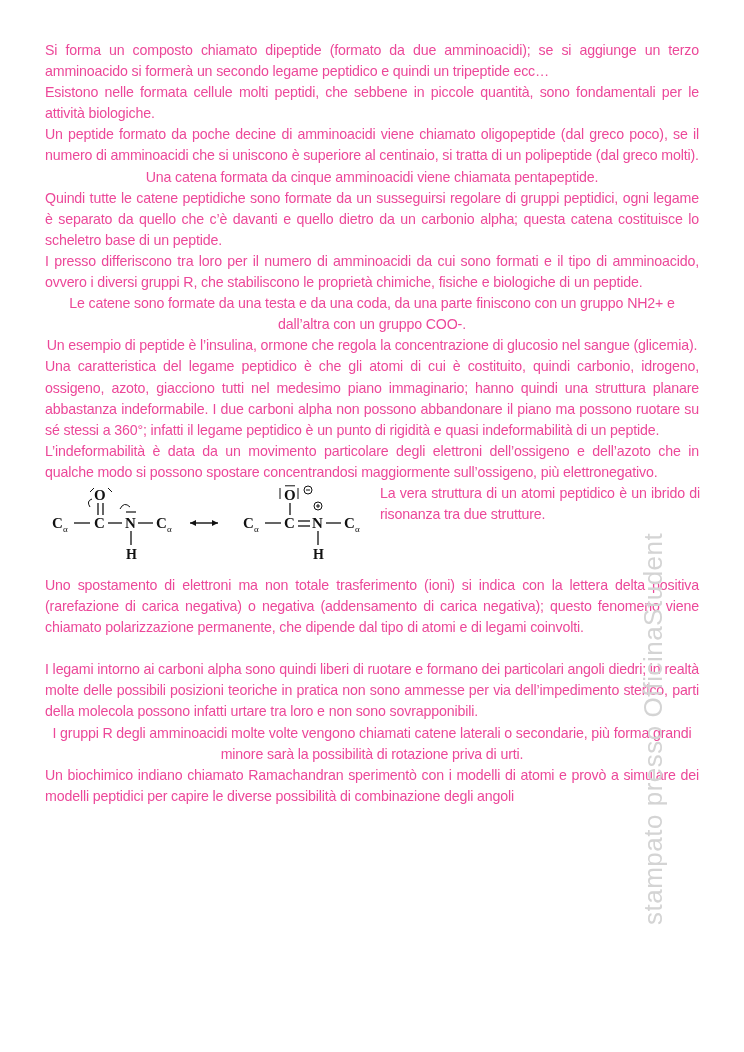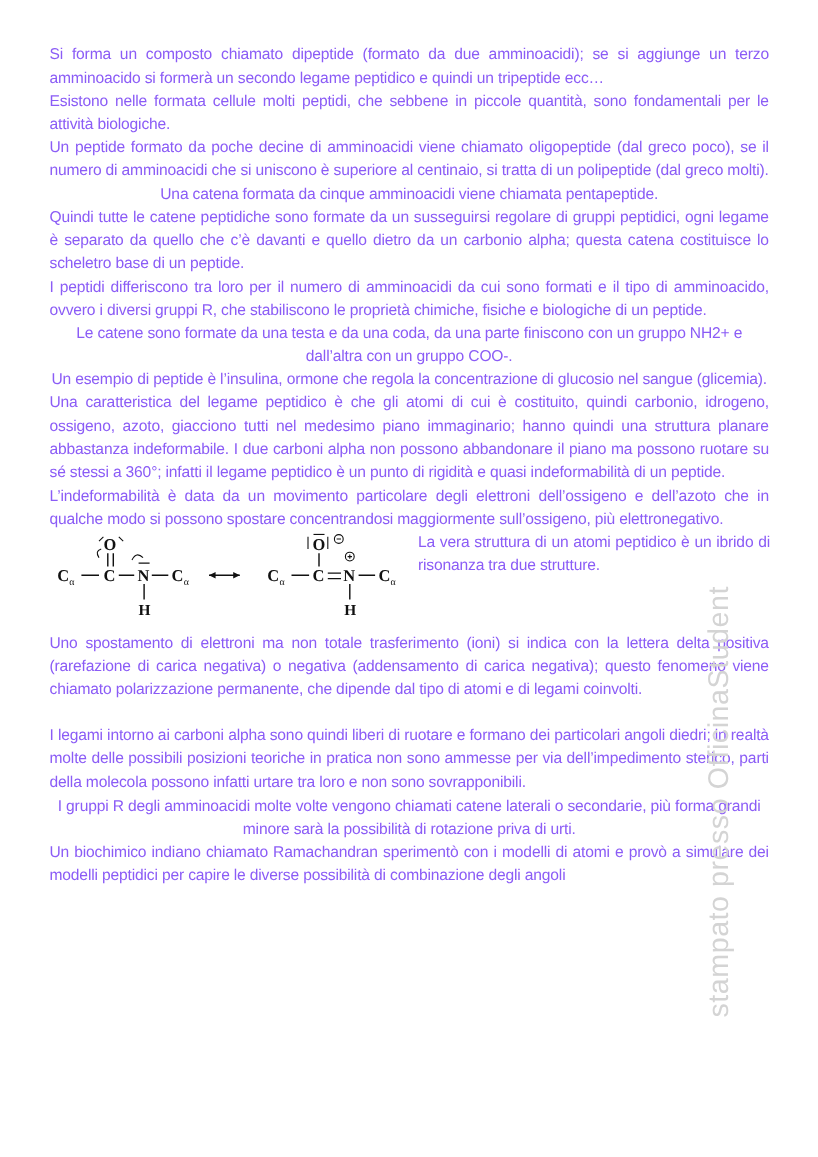--- a/index.html
+++ b/index.html
@@ -1,20 +1,20 @@
 <!DOCTYPE html>
 <html><head>
 <meta charset="utf-8">
 <style>
   html, body { margin: 0; padding: 0; background: #ffffff; }
   body { width: 744px; height: 1052px; position: relative; overflow: hidden; }
   .page {
     position: absolute; left: 45px; top: 40px; width: 654px;
     font-family: "Liberation Sans", sans-serif;
-    font-size: 14.2px; line-height: 21.1px; color: #8b5cf6;
+    font-size: 14.2px; line-height: 21.1px; color: #ec4899;
     letter-spacing: -0.15px;
   }
   .p { margin: 0; text-align: justify; }
   .p.left { text-align: center; }
   .gap { height: 21px; }
   .bold { font-weight: normal; }
   .figure-row { position: relative; height: 92px; }
   .figure { position: absolute; left: -5px; top: 2px; width: 330px; height: 86px; }
   .figure svg { width: 330px; height: 86px; }
   .caption { position: absolute; left: 335px; top: 0; width: 320px; text-align: justify; }
@@ -27,21 +27,21 @@
 </style>
 </head>
 <body>
 
 <div class="page">
   <p class="p">Si forma un composto chiamato dipeptide (formato da due amminoacidi); se si aggiunge un terzo amminoacido si formerà un secondo legame peptidico e quindi un tripeptide ecc…</p>
   <p class="p">Esistono nelle formata cellule molti peptidi, che sebbene in piccole quantità, sono fondamentali per le attività biologiche.</p>
   <p class="p">Un peptide formato da poche decine di amminoacidi viene chiamato oligopeptide (dal greco poco), se il numero di amminoacidi che si uniscono è superiore al centinaio, si tratta di un polipeptide (dal greco molti).</p>
   <p class="p left">Una catena formata da cinque amminoacidi viene chiamata pentapeptide.</p>
   <p class="p">Quindi tutte le catene peptidiche sono formate da un susseguirsi regolare di gruppi peptidici, ogni legame è separato da quello che c’è davanti e quello dietro da un carbonio alpha; questa catena costituisce lo scheletro base di un peptide.</p>
-  <p class="p">I peptidi differiscono tra loro per il numero di amminoacidi da cui sono formati e il tipo di amminoacido, ovvero i diversi gruppi R, che stabiliscono le proprietà chimiche, fisiche e biologiche di un peptide.</p>
+  <p class="p">I presso differiscono tra loro per il numero di amminoacidi da cui sono formati e il tipo di amminoacido, ovvero i diversi gruppi R, che stabiliscono le proprietà chimiche, fisiche e biologiche di un peptide.</p>
   <p class="p left">Le catene sono formate da una testa e da una coda, da una parte finiscono con un gruppo NH2+ e dall’altra con un gruppo COO-.</p>
   <p class="p left">Un esempio di peptide è l’insulina, ormone che regola la concentrazione di glucosio nel sangue (glicemia).</p>
   <p class="p">Una caratteristica del legame peptidico è che gli atomi di cui è costituito, quindi carbonio, idrogeno, ossigeno, azoto, giacciono tutti nel medesimo piano immaginario; hanno quindi una struttura planare abbastanza indeformabile. I due carboni alpha non possono abbandonare il piano ma possono ruotare su sé stessi a 360°; infatti il legame peptidico è un punto di rigidità e quasi indeformabilità di un peptide.</p>
   <p class="p">L’indeformabilità è data da un movimento particolare degli elettroni dell’ossigeno e dell’azoto che in qualche modo si possono spostare concentrandosi maggiormente sull’ossigeno, più elettronegativo.</p>
 
   <div class="figure-row">
     <div class="figure">
       <svg viewBox="0 0 330 86" xmlns="http://www.w3.org/2000/svg" font-family="Liberation Serif, serif" font-weight="bold" fill="#111">
 
         <g>

